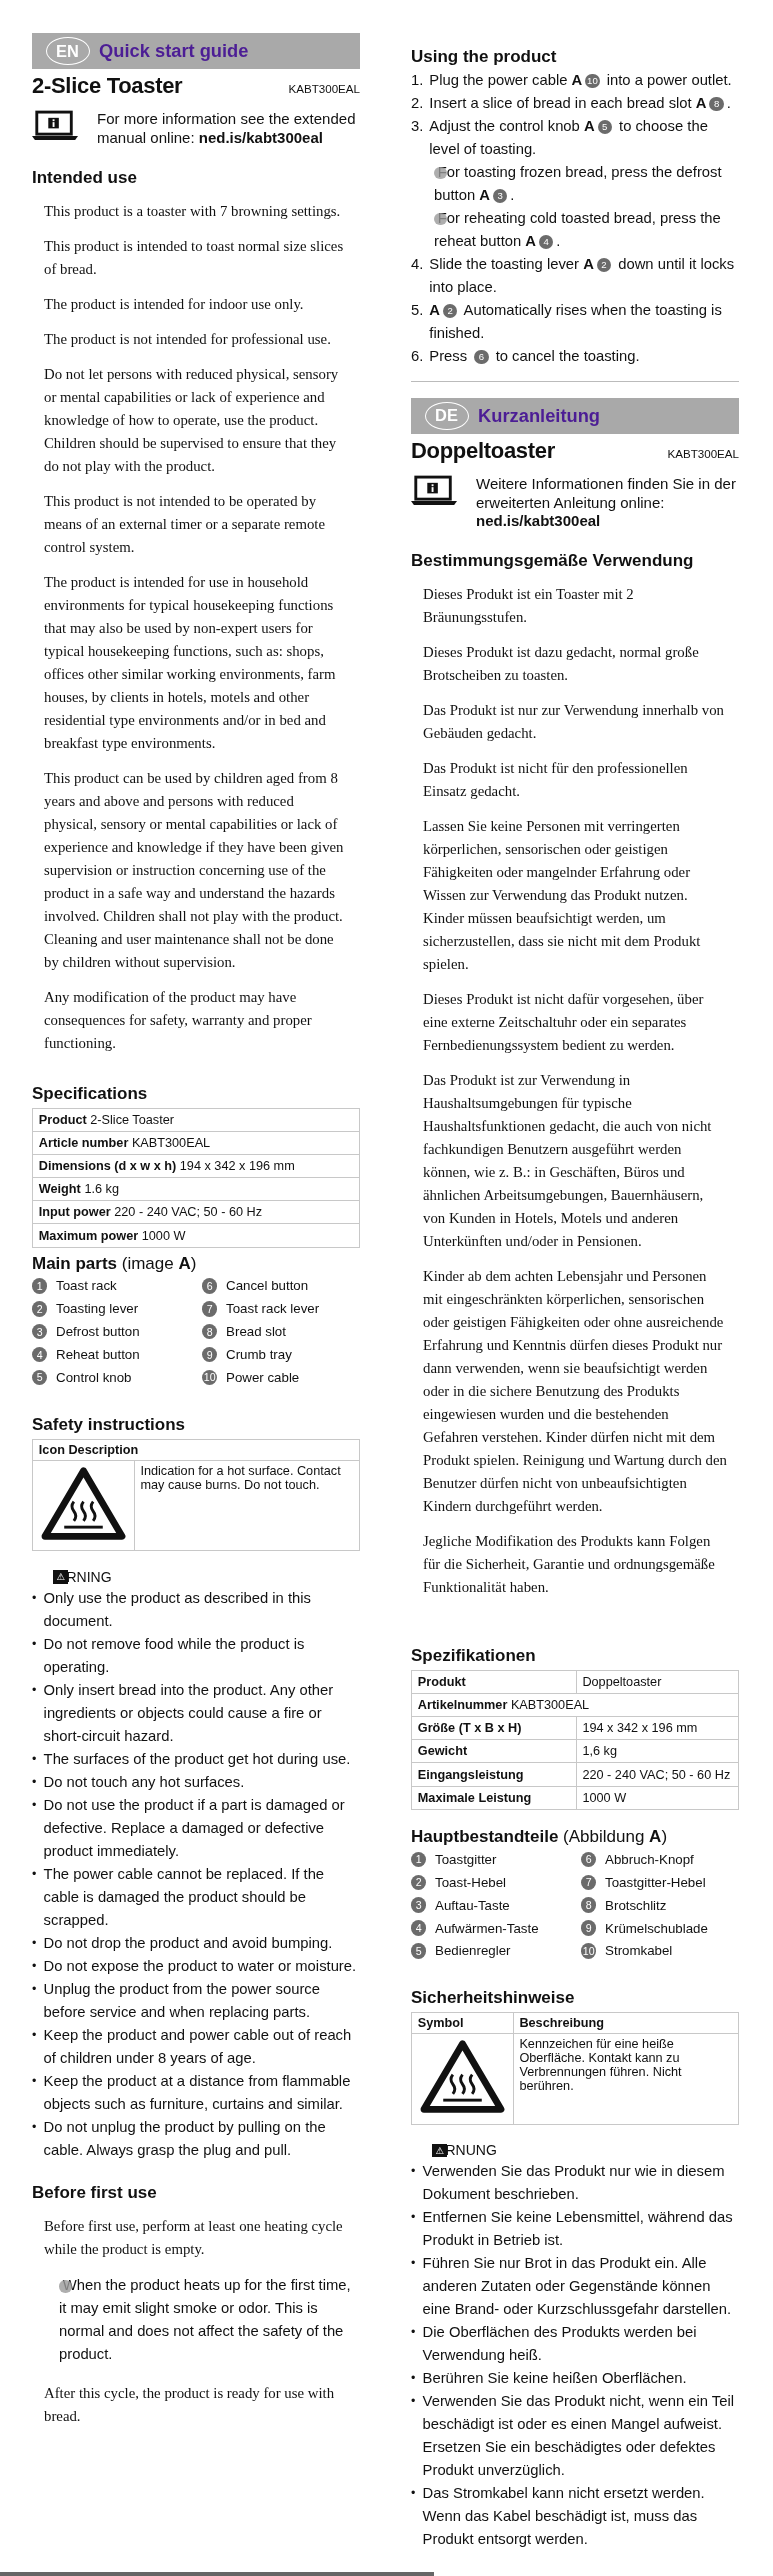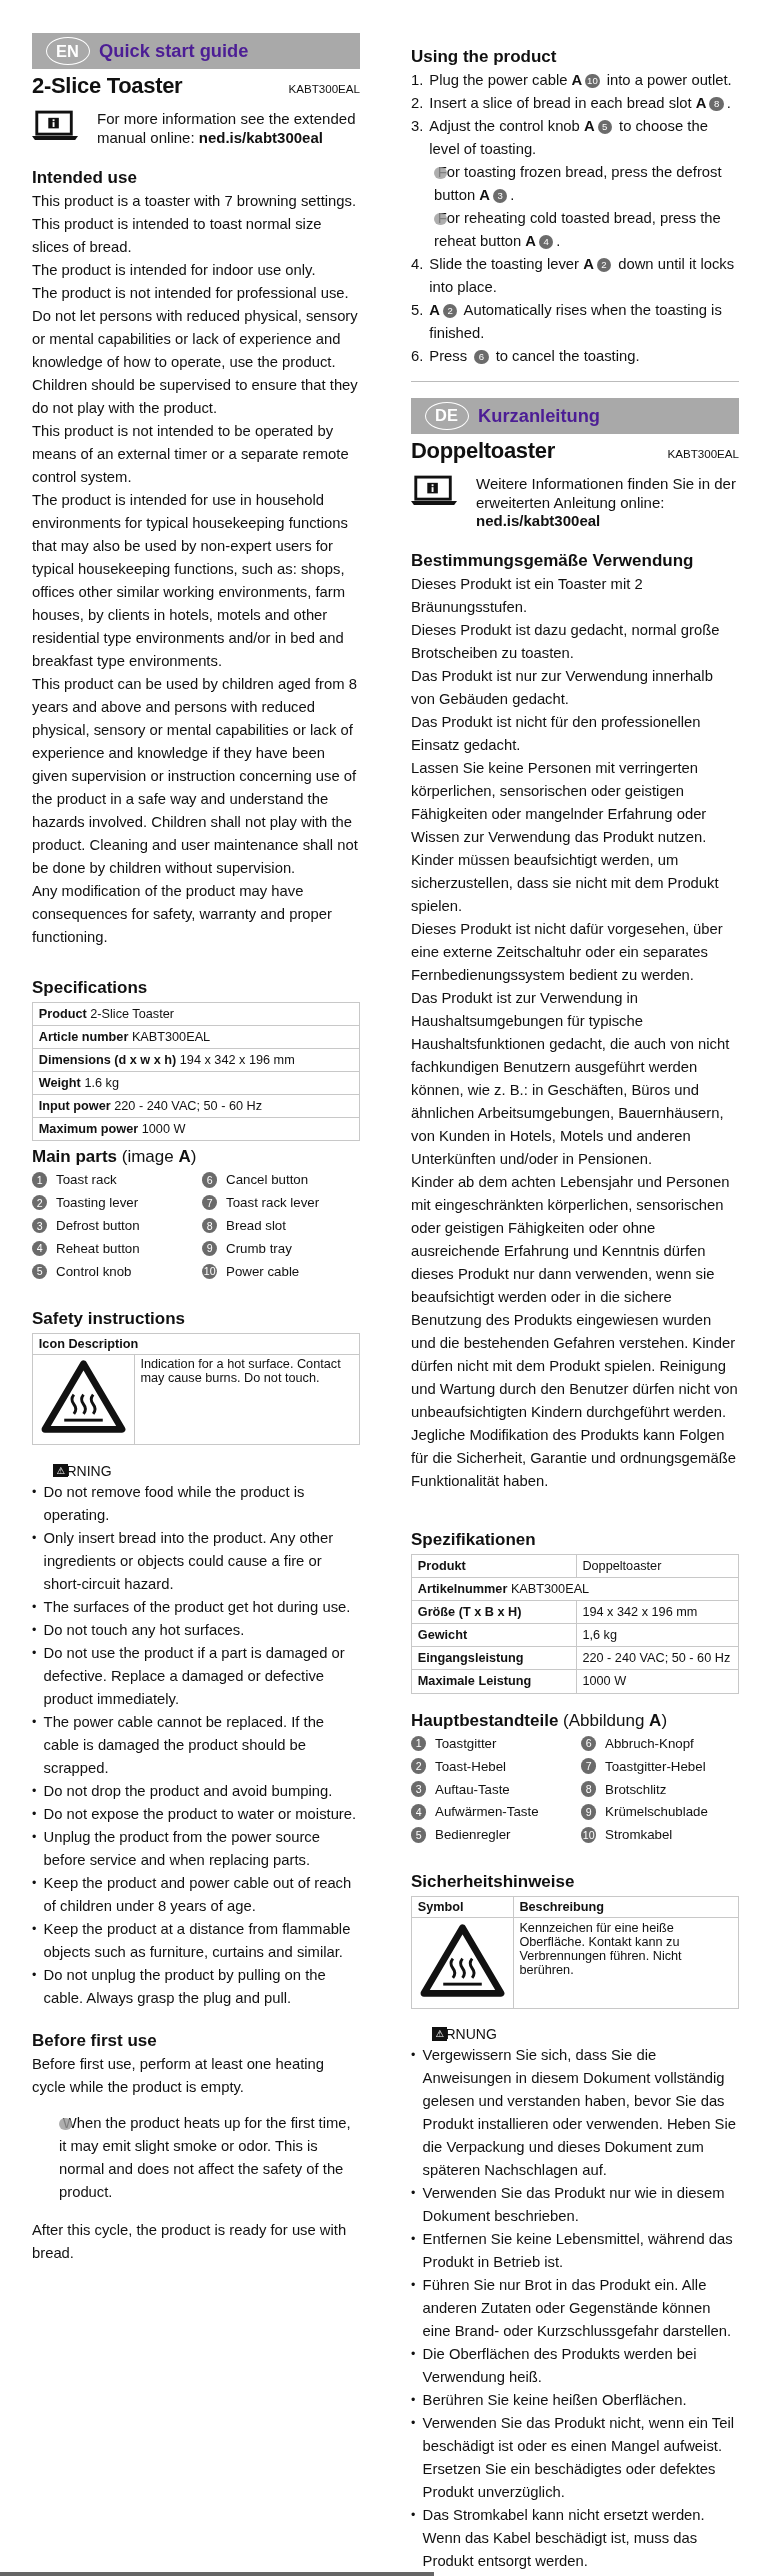--- a/index.html
+++ b/index.html
@@ -14,21 +14,21 @@
                width:42px; height:26px; display:flex; align-items:center; justify-content:center; margin-right:9.6px; }
   .lang-title { color:#4c1d95; font-weight:bold; font-size:18.3px; }
   .title-row { display:flex; justify-content:space-between; align-items:baseline; margin-top:3.9px; }
   .prod-title { font-size:22px; font-weight:bold; letter-spacing:-0.3px; }
   .model { font-size:11.6px; }
   .info-row { display:flex; margin-top:11.6px; }
   .info-icon { width:46px; flex:0 0 46px; margin-right:19px; }
   .info-text { font-size:15px; line-height:18.3px; }
   .info-text b { font-weight:bold; }
   h2 { font-size:17px; font-weight:bold; margin:21px 0 1.9px 0; }
-  p.body { font-size:14.8px; line-height:23px; margin:0; }
+  p.body { font-size:14.8px; line-height:23px; margin:12px;font-family:Liberation Serif, serif; }
   table.spec { border-collapse:collapse; width:328px; font-size:12.7px; margin-top:4px; }
   table.spec td { border:1.4px solid #c8c8c8; padding:1.9px 5.8px; height:18.3px; white-space:nowrap; }
   table.spec td.k { font-weight:bold; }
   .parts { display:grid; grid-template-columns:170px 158px; row-gap:1.9px; margin-top:1.9px; }
   .part { display:flex; align-items:center; font-size:13.3px; height:21px; }
   .num { width:15.4px; height:15.4px; border-radius:50%; background:#6b6b6b; color:#fff; font-size:10.6px;
          display:inline-flex; align-items:center; justify-content:center; margin-right:8.7px; flex:0 0 15.4px; }
   table.safety { border-collapse:collapse; width:328px; margin-top:3.9px; font-size:12.7px; }
   table.safety td { border:1.4px solid #c8c8c8; padding:2.9px 5.8px; vertical-align:top; }
   .warning { font-size:14px; margin:17.4px 0 1.9px 21px; display:flex; align-items:center; }
@@ -170,20 +170,21 @@
       <td>Indication for a hot surface. Contact may cause burns. Do not touch.</td>
     </tr>
   </tbody>
     </table>
 
   <div class="warning">
       <span class="warn-sym">⚠</span>
       <span>RNING</span>
     </div>
   <ul class="bul">
+    <li>Only use the product as described in this document.</li>
     <li>Do not remove food while the product is operating.</li>
     <li>Only insert bread into the product. Any other ingredients or objects could cause a fire or short-circuit hazard.</li>
     <li>The surfaces of the product get hot during use.</li>
     <li>Do not touch any hot surfaces.</li>
     <li>Do not use the product if a part is damaged or defective. Replace a damaged or defective product immediately.</li>
     <li>The power cable cannot be replaced. If the cable is damaged the product should be scrapped.</li>
     <li>Do not drop the product and avoid bumping.</li>
     <li>Do not expose the product to water or moisture.</li>
     <li>Unplug the product from the power source before service and when replacing parts.</li>
     <li>Keep the product and power cable out of reach of children under 8 years of age.</li>
@@ -258,21 +259,21 @@
     <p class="body">Dieses Produkt ist dazu gedacht, normal große Brotscheiben zu toasten.</p>
     <p class="body">Das Produkt ist nur zur Verwendung innerhalb von Gebäuden gedacht.</p>
     <p class="body">Das Produkt ist nicht für den professionellen Einsatz gedacht.</p>
     <p class="body">Lassen Sie keine Personen mit verringerten körperlichen, sensorischen oder geistigen Fähigkeiten oder mangelnder Erfahrung oder Wissen zur Verwendung das Produkt nutzen. Kinder müssen beaufsichtigt werden, um sicherzustellen, dass sie nicht mit dem Produkt spielen.</p>
     <p class="body">Dieses Produkt ist nicht dafür vorgesehen, über eine externe Zeitschaltuhr oder ein separates Fernbedienungssystem bedient zu werden.</p>
     <p class="body">Das Produkt ist zur Verwendung in Haushaltsumgebungen für typische Haushaltsfunktionen gedacht, die auch von nicht fachkundigen Benutzern ausgeführt werden können, wie z. B.: in Geschäften, Büros und ähnlichen Arbeitsumgebungen, Bauernhäusern, von Kunden in Hotels, Motels und anderen Unterkünften und/oder in Pensionen.</p>
     <p class="body">Kinder ab dem achten Lebensjahr und Personen mit eingeschränkten körperlichen, sensorischen oder geistigen Fähigkeiten oder ohne ausreichende Erfahrung und Kenntnis dürfen dieses Produkt nur dann verwenden, wenn sie beaufsichtigt werden oder in die sichere Benutzung des Produkts eingewiesen wurden und die bestehenden Gefahren verstehen. Kinder dürfen nicht mit dem Produkt spielen. Reinigung und Wartung durch den Benutzer dürfen nicht von unbeaufsichtigten Kindern durchgeführt werden.</p>
     <p class="body">Jegliche Modifikation des Produkts kann Folgen für die Sicherheit, Garantie und ordnungsgemäße Funktionalität haben.</p>
   </div>
 
-  <h2 style="margin-top:37px">Spezifikationen</h2>
+  <h2 style="margin-top:47px">Spezifikationen</h2>
   <table class="spec">
     <tbody>
         <tr>
           <td class="k" style="width:152px">Produkt</td>
           <td>Doppeltoaster</td>
         </tr>
     <tr>
           <td colspan="2"><b>Artikelnummer</b> <span>KABT300EAL</span></td>
         </tr>
     <tr>
@@ -356,21 +357,20 @@
       <td>Kennzeichen für eine heiße Oberfläche. Kontakt kann zu Verbrennungen führen. Nicht berühren.</td>
     </tr>
   </tbody>
     </table>
 
   <div class="warning">
       <span class="warn-sym">⚠</span>
       <span>RNUNG</span>
     </div>
   <ul class="bul">
-    <li>Vergewissern Sie sich, dass Sie die Anweisungen in diesem Dokument vollständig gelesen und verstanden haben, bevor Sie das Produkt installieren oder verwenden. Heben Sie die Verpackung und dieses Dokument zum späteren Nachschlagen auf.</li>
     <li>Verwenden Sie das Produkt nur wie in diesem Dokument beschrieben.</li>
     <li>Entfernen Sie keine Lebensmittel, während das Produkt in Betrieb ist.</li>
     <li>Führen Sie nur Brot in das Produkt ein. Alle anderen Zutaten oder Gegenstände können eine Brand- oder Kurzschlussgefahr darstellen.</li>
     <li>Die Oberflächen des Produkts werden bei Verwendung heiß.</li>
     <li>Berühren Sie keine heißen Oberflächen.</li>
     <li>Verwenden Sie das Produkt nicht, wenn ein Teil beschädigt ist oder es einen Mangel aufweist. Ersetzen Sie ein beschädigtes oder defektes Produkt unverzüglich.</li>
     <li>Das Stromkabel kann nicht ersetzt werden. Wenn das Kabel beschädigt ist, muss das Produkt entsorgt werden.</li>
   </ul>
 </div>
 

